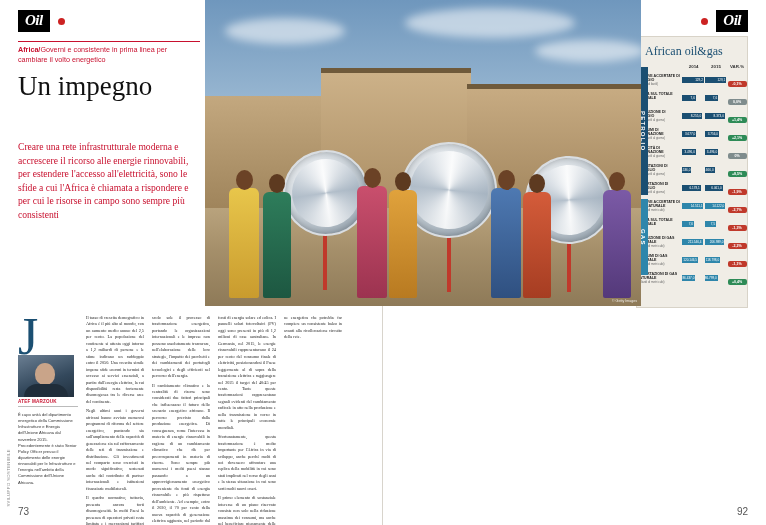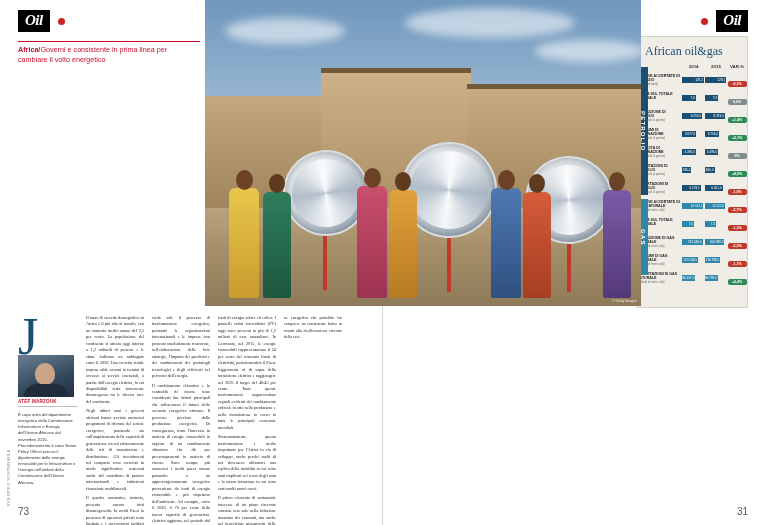--- a/index.html
+++ b/index.html
@@ -231,22 +231,24 @@
       <div class="oil-logo">Oil</div>
       <div class="red-dot"></div>
     </div>
 
     <div class="kicker-rule"></div>
     <div class="kicker">
       <span class="bold-red">Africa/</span><span class="reg">Governi e consistente in prima linea per cambiare il volto energetico</span>
     </div>
 
     <div class="headline">
-    </div>
-
+      <span>Un impegno</span>
+    </div>
+
+    <div class="standfirst">Creare una rete infrastrutturale moderna e accrescere il ricorso alle energie rinnovabili, per estendere l'accesso all'elettricità, sono le sfide a cui l'Africa è chiamata a rispondere e per cui le risorse in campo sono sempre più consistenti</div>
 
     <div class="dropcap-block">
       <div class="dropcap">J</div>
     </div>
 
     <div class="author-photo">
       <div class="face"></div>
       <div class="shoulders"></div>
     </div>
     <div class="col-rule-v"></div>
@@ -499,21 +501,21 @@
                 <div class="bar gas" style="width: 58%;">
                   <span class="bar-val">86.799,0</span>
                 </div>
               </td>
               <td class="var-cell"><span class="pill up">+0,4%</span></td>
             </tr>
           </tbody>
       </table>
     </div>
 
-    <div class="folio folio-right">31</div>
+    <div class="folio folio-right">92</div>
   </div>
 
   <div class="photo">
     <div class="sky"></div>
     <div class="cloud" style="left:20px;top:18px;width:120px;height:26px;"></div>
     <div class="cloud" style="left:200px;top:8px;width:170px;height:30px;"></div>
     <div class="cloud" style="left:330px;top:40px;width:110px;height:22px;"></div>
 
     <div class="wall w1"></div>
     <div class="wall w2"></div>

